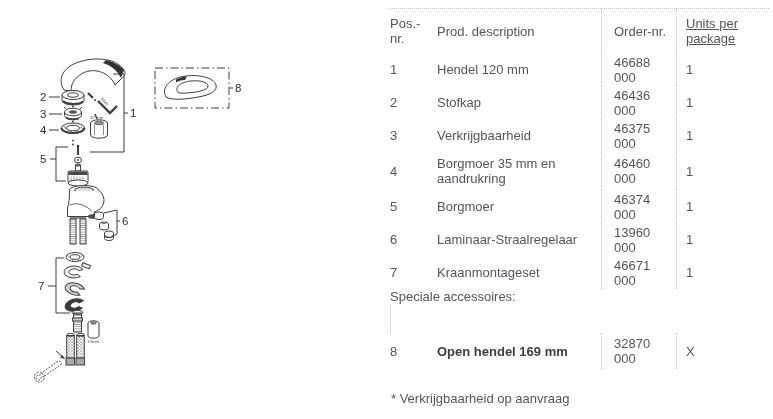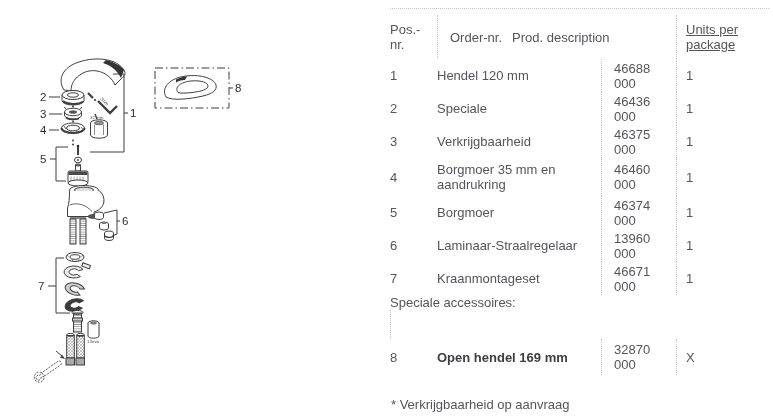--- a/index.html
+++ b/index.html
@@ -2,21 +2,21 @@
 <html><head>
 <meta charset="utf-8">
 <style>
   html,body{margin:0;padding:0;background:#fff;}
   .page{position:relative;width:773px;height:419px;background:#fff;overflow:hidden;
         font-family:"Liberation Sans","DejaVu Sans",sans-serif;color:#54545c;}
   .diagram{position:absolute;left:0;top:0;width:385px;height:419px;}
   .parts-table{position:absolute;left:390px;top:8px;width:379px;font-size:13px;line-height:15px;}
   .tbl{border-top:1px dotted #c3c3ca;}
   .trow{display:flex;align-items:stretch;min-height:33px;}
-  .thead{min-height:44px;margin-top:6px;}
+  .thead{min-height:44px;}
   .c{display:flex;align-items:center;box-sizing:border-box;}
   .c.pos{width:47px;}
   .c.desc{width:164px;padding-right:8px;}
   .c.ord{width:75px;padding-left:12px;border-left:1px dotted #c3c3ca;}
   .c.un{flex:1;padding-left:9px;border-left:1px dotted #c3c3ca;}
   .ordwrap{display:inline-block;width:48px;}
   .unwrap{display:inline-block;width:64px;text-decoration:underline;}
   .poswrap{display:inline-block;width:38px;}
   .row-special{min-height:44px;flex-direction:column;}
   .row-8{min-height:36px;}
@@ -212,26 +212,26 @@
       </g>
     </g>
   </svg>
 
   <div class="parts-table">
     <div class="tbl">
       <div class="trow thead">
         <div class="c pos">
             <span class="poswrap">Pos.-nr.</span>
           </div>
+        <div class="c desc">
+            <span>Prod. description</span>
+          </div>
         <div class="c ord">
             <span>Order-nr.</span>
           </div>
-        <div class="c desc">
-            <span>Prod. description</span>
-          </div>
         <div class="c un">
             <span class="unwrap">Units per package</span>
           </div>
       </div>
 
       <div class="trow">
         <div class="c pos">
             <span>1</span>
           </div>
         <div class="c desc">
@@ -243,21 +243,21 @@
         <div class="c un">
             <span>1</span>
           </div>
       </div>
 
       <div class="trow">
         <div class="c pos">
             <span>2</span>
           </div>
         <div class="c desc">
-            <span>Speciale</span>
+            <span>Stofkap</span>
           </div>
         <div class="c ord">
             <span class="ordwrap">46436 000</span>
           </div>
         <div class="c un">
             <span>1</span>
           </div>
       </div>
 
       <div class="trow">

